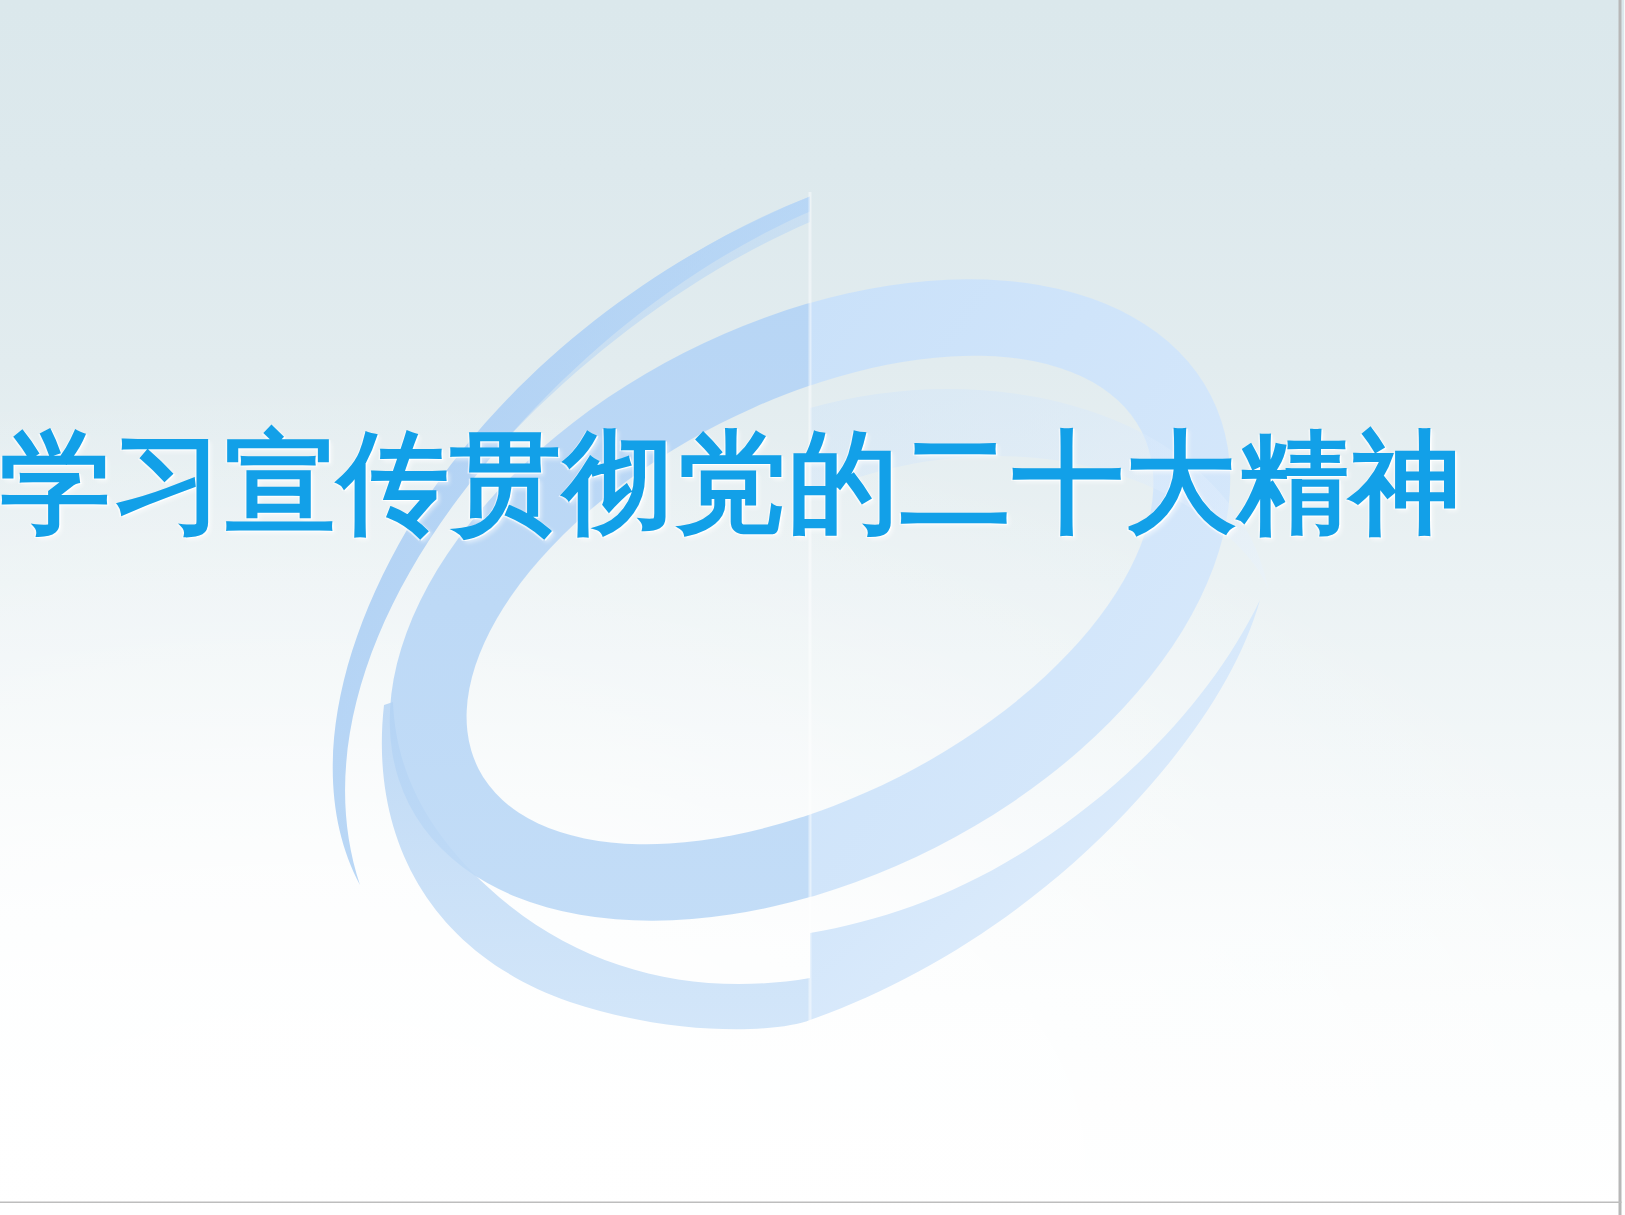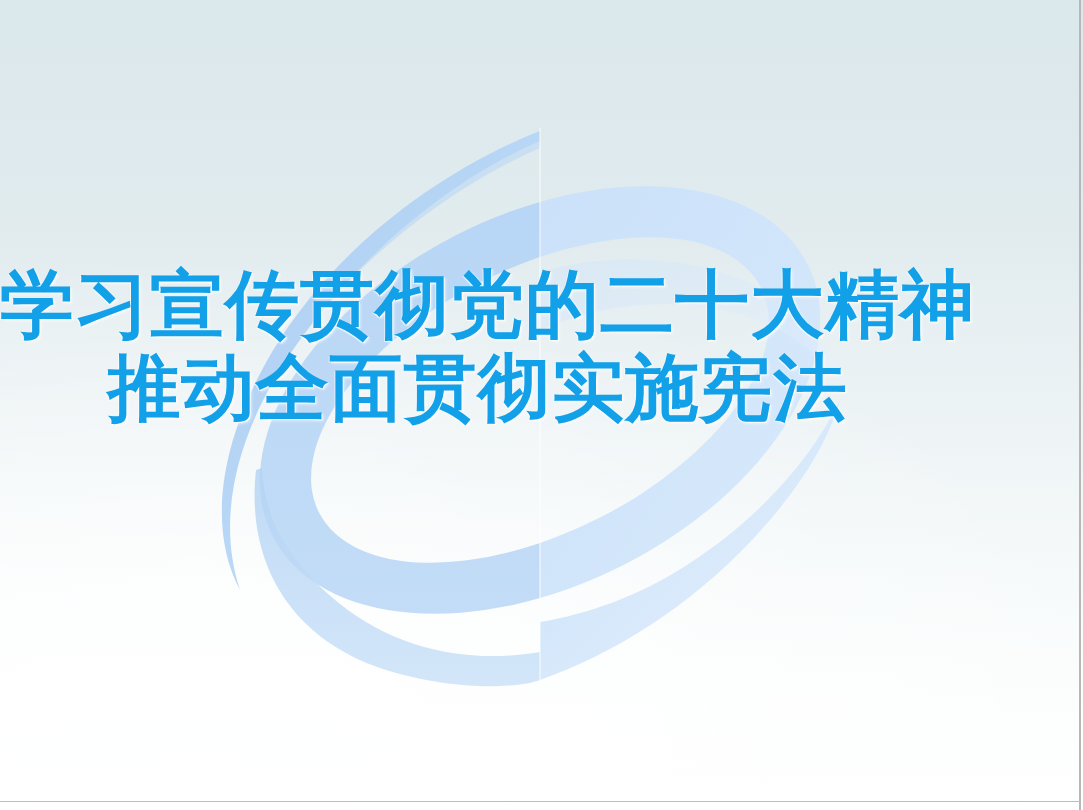--- a/index.html
+++ b/index.html
@@ -65,23 +65,23 @@
     bottom: 8px;
     width: 1081px;
     height: 1px;
     background: #bdbdbd;
   }
 
   
   #title-block {
     position: absolute;
     left: 0;
-    top: 263px;
+    top: 281px;
     width: 955px;
-    text-align: center;
+    text-align: left;
     z-index: 5;
   }
   .title-line {
     display: block;
     color: #12a0e8;
     font-family: "Liberation Serif", "DejaVu Serif", serif;
     font-weight: bold;
     font-size: 74px;
     line-height: 84px;
     letter-spacing: 1px;
@@ -183,19 +183,18 @@
                C 836 336, 786 288, 706 268
                C 648 254, 590 258, 540 272
                Z" fill="url(#gEmblemB)" opacity="0.45"></path>
     </g>
 
     <rect x="539" y="128" width="2" height="554" fill="#ffffff" opacity="0.45"></rect>
   </svg>
 
   <div id="title-block">
     <span class="title-line line-1">学习宣传贯彻党的二十大精神</span>
-    <span class="title-line line-2">推动全面贯彻实施宪法</span>
   </div>
 
   <div class="edge-line-right"></div>
   <div class="edge-line-bottom"></div>
 
 </div>
 
 </body></html>

